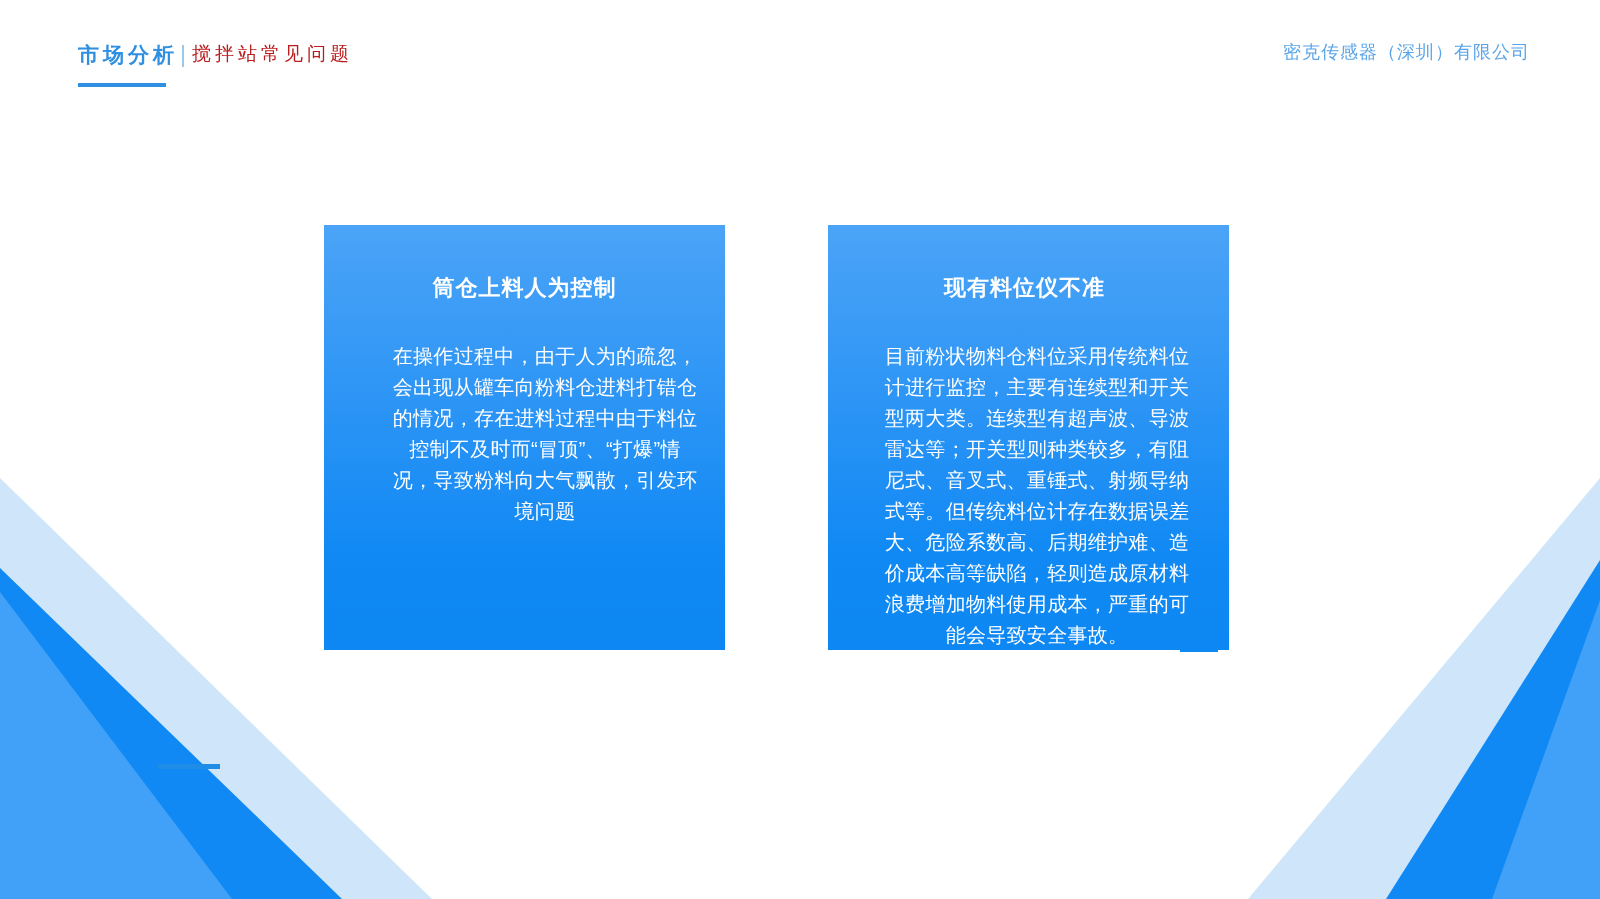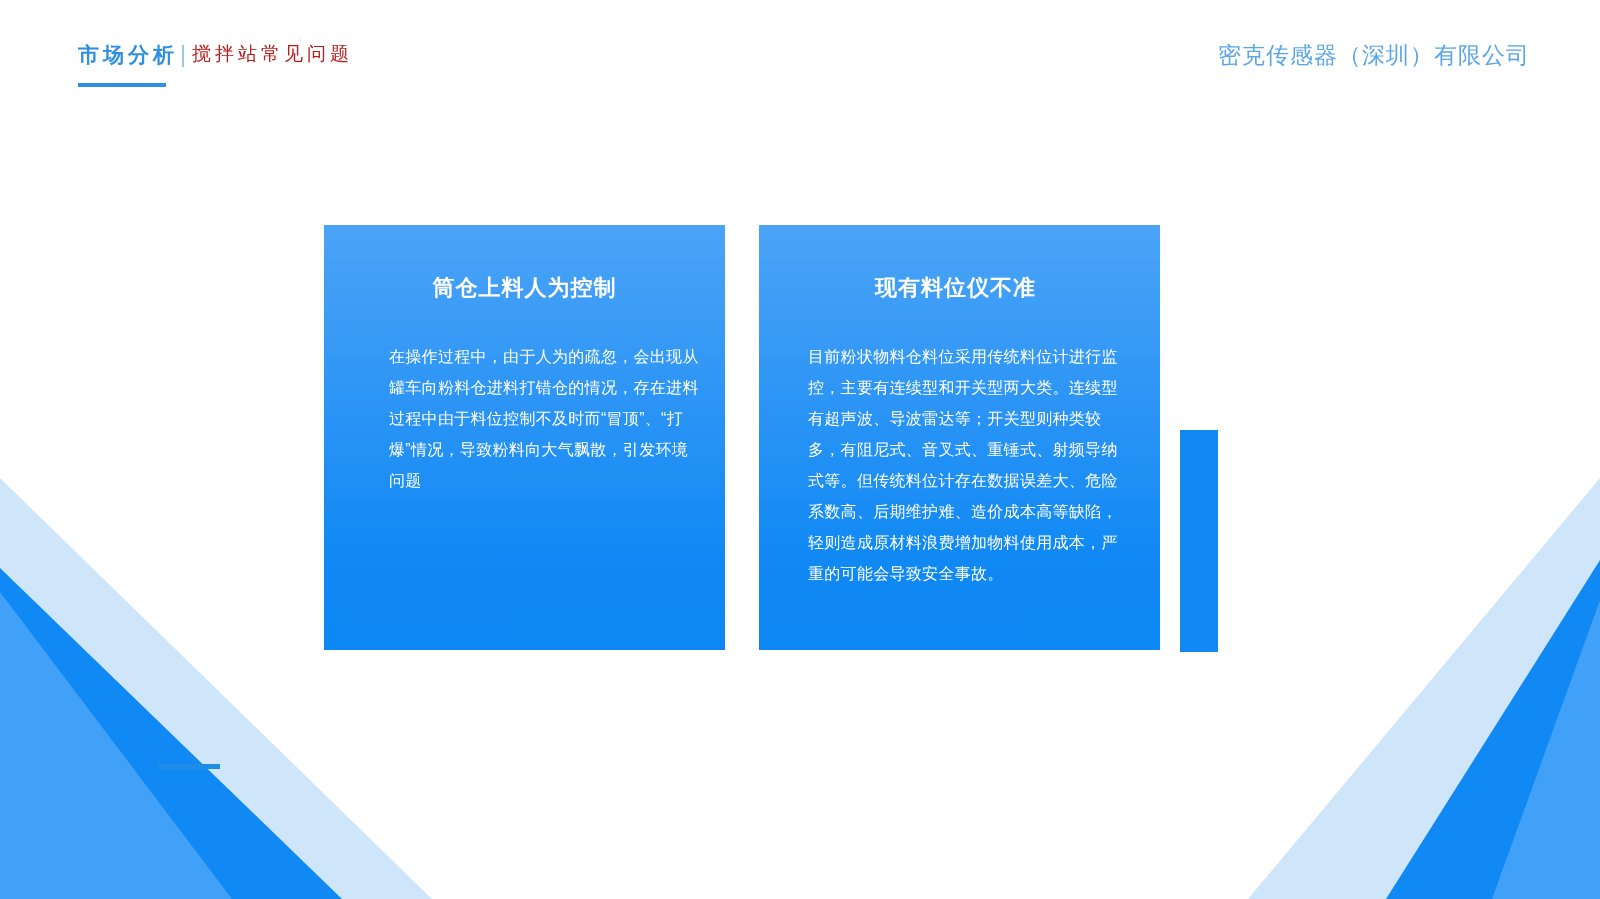--- a/index.html
+++ b/index.html
@@ -35,51 +35,51 @@
   .title-sub {
     font-size:19px; color:#b91c1c; font-weight:normal;
     letter-spacing:4px; line-height:1; white-space:nowrap;
   }
   .title-underline {
     position:absolute; left:78px; top:83px;
     width:88px; height:4px; background:#2f8fe0;
   }
   .company-name {
     position:absolute; right:70px; top:40px;
-    font-size:23px; color:#5aa5e8; font-weight:normal;
+    font-size:18px; color:#5aa5e8; font-weight:normal;
     letter-spacing:1px; white-space:nowrap;
   }
 
   
   .cards { position:absolute; top:225px; left:0; width:1600px; z-index:4; }
   .card {
     position:absolute; top:0;
     width:401px; height:425px;
     background:linear-gradient(to bottom, #4ba4f7 0%, #3e9df6 18%, #2491f5 52%, #1089f4 78%, #0d87f3 100%);
     color:#ffffff;
     padding:0 24px;
   }
   .card-1 { left:324px; }
-  .card-2 { left:759px;padding-left:16px; }
+  .card-2 { left:828px;padding-left:16px; }
 
   .card-title {
     text-align:center;
     font-size:22px; font-weight:bold;
     letter-spacing:1px;
     margin-top:50px;
     line-height:1.2;
     color:#ffffff;
   }
   .card-body {
     margin-top:40px;
-    font-size:16px;
+    font-size:20px;
     line-height:31px;
     letter-spacing:0.3px;
     color:#ffffff;
-    text-align:left;
+    text-align:center;
     padding:0 8px;
     word-break:break-all;
   }
   .card-1 .card-body { padding-left:41px; padding-right:0; }
   .card-2 .card-body { padding-left:33px; padding-right:8px; }
 
   
   .bottom-accent {
     position:absolute; left:158px; top:764px;
     width:62px; height:5px; background:#1f8ce8; z-index:6;

